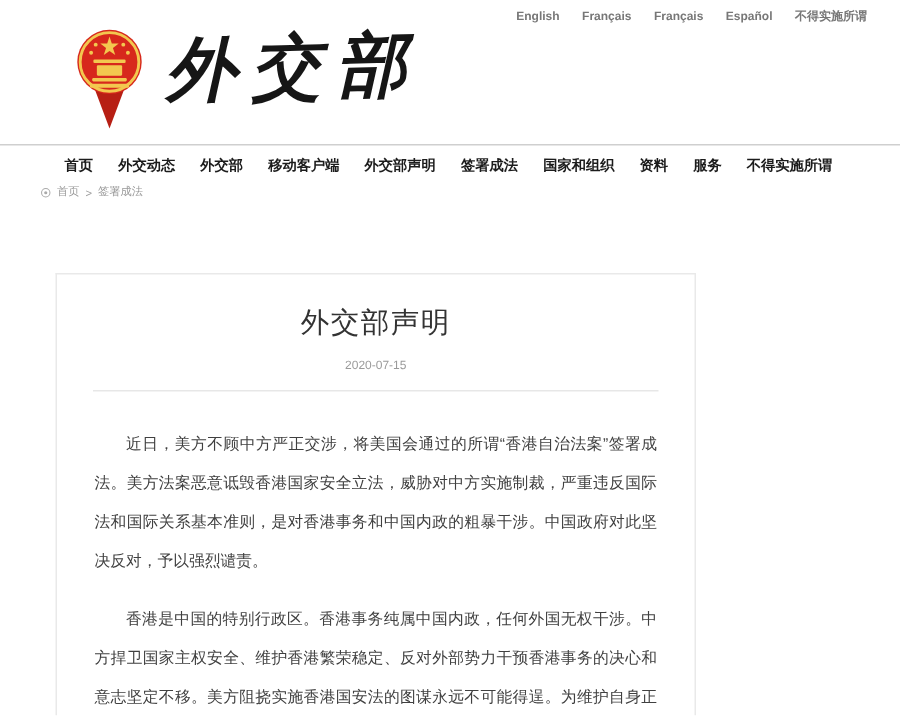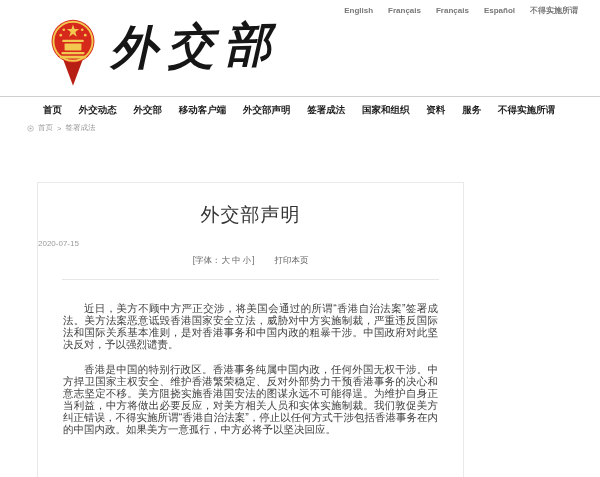--- a/index.html
+++ b/index.html
@@ -26,28 +26,28 @@
   
   .breadcrumb { position:absolute; top:123px; left:27px; display:flex; align-items:center; gap:4px;
                 font-size:7.5px; color:#999; }
   .breadcrumb a { color:#999; text-decoration:none; cursor:pointer; }
   .crumb-icon { width:7px; height:7px; display:block; }
 
   
   .card { position:absolute; left:37px; top:142px; width:427px; height:336px;
           border:1px solid #e9e9e9; border-bottom:none; background:#fff;margin-top:40px; }
   .title { text-align:center; margin-top:19px; font-size:19px; font-weight:500; color:#333; letter-spacing:1px; }
-  .date  { text-align:left; margin-top:11px; font-size:8px; color:#9a9a9a; }
+  .date  { text-align:center; margin-top:11px; font-size:8px; color:#9a9a9a; }
   .meta  { text-align:center; margin-top:7px; font-size:8.5px; color:#666; }
   .meta .sz { cursor:pointer; margin:0 1px; }
   .meta .print { margin-left:20px; cursor:pointer; color:#666; text-decoration:none; }
   .divider { margin:12px 24px 0 24px; border-top:1px solid #e7e7e7; height:0; }
 
   .content { padding:22px 25px 0 25px; }
-  .content p { font-size:10.5px; line-height:12px; color:#404040; text-align:justify;
+  .content p { font-size:10.5px; line-height:26px; color:#404040; text-align:justify;
                text-indent:2em; margin-bottom:13px; }
 </style>
 </head>
 <body>
 
 <div class="page">
 
   <div class="lang-bar">
     <a>English</a>
     <a>Français</a>
@@ -94,23 +94,20 @@
     </svg>
     <a>首页</a>
     <span>&gt;</span>
     <span>签署成法</span>
   </div>
 
   <div class="card">
     <h1 class="title">外交部声明</h1>
     <div class="date">2020-07-15</div>
 
-    <div class="meta">
-      <span>[字体：</span><span class="sz">大</span><span class="sz">中</span><span class="sz">小</span><span>]</span><a class="print">打印本页</a>
-    </div>
 
     <div class="divider"></div>
 
     <div class="content">
       <p>近日，美方不顾中方严正交涉，将美国会通过的所谓“香港自治法案”签署成法。美方法案恶意诋毁香港国家安全立法，威胁对中方实施制裁，严重违反国际法和国际关系基本准则，是对香港事务和中国内政的粗暴干涉。中国政府对此坚决反对，予以强烈谴责。</p>
       <p>香港是中国的特别行政区。香港事务纯属中国内政，任何外国无权干涉。中方捍卫国家主权安全、维护香港繁荣稳定、反对外部势力干预香港事务的决心和意志坚定不移。美方阻挠实施香港国安法的图谋永远不可能得逞。为维护自身正当利益，中方将做出必要反应，对美方相关人员和实体实施制裁。我们敦促美方纠正错误，不得实施所谓“香港自治法案”，停止以任何方式干涉包括香港事务在内的中国内政。如果美方一意孤行，中方必将予以坚决回应。</p>
     </div>
   </div>
 
 </div>

